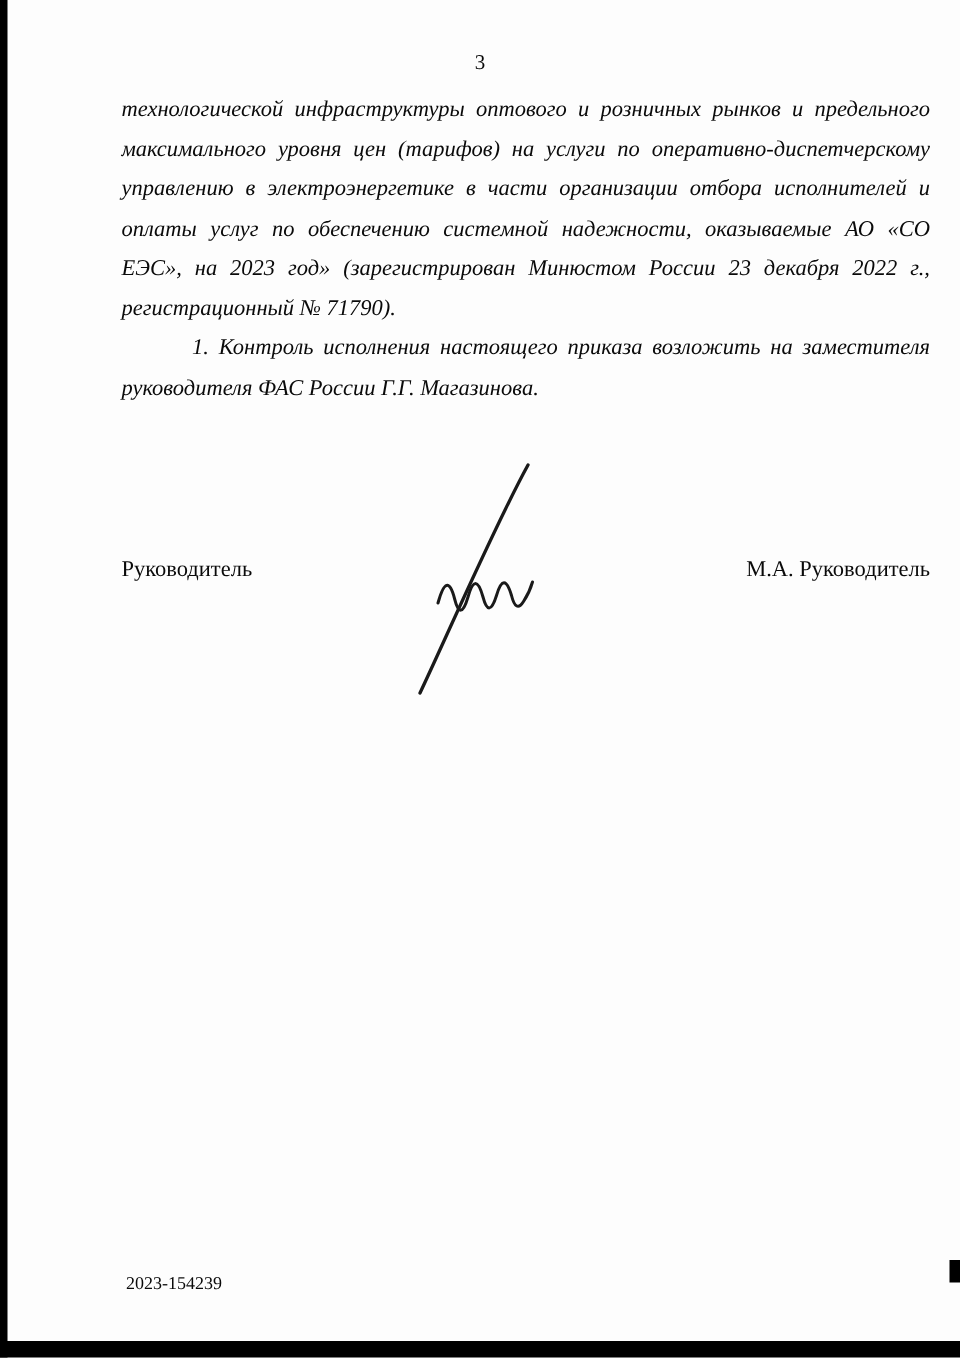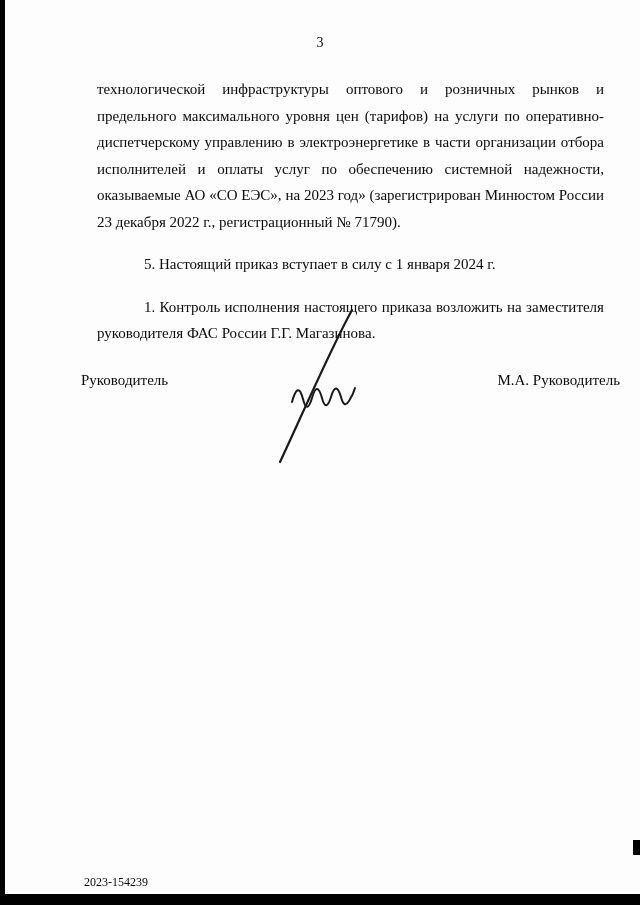--- a/index.html
+++ b/index.html
@@ -41,57 +41,56 @@
     font-size: 14px;
   }
   .content {
     position: absolute;
     left: 81px; top: 60px;
     width: 539px;
     font-size: 15px;
     line-height: 26.5px;
   }
   .para {
-    margin: 16px;
+    margin: 0;
     text-align: justify;
+    font-style: italic;
   }
   .indent {
     text-indent: 47px;
   }
   .sig-row {
     position: absolute;
     left: 81px; top: 372px;
     width: 539px;
     display: flex;
     justify-content: space-between;
     font-size: 15px;
   }
   .signature-svg {
     position: absolute;
     left: 268px; top: 306px;
   }
   .footer-code {
     position: absolute;
     left: 84px; top: 848px;
     font-size: 12px;
-    margin-top: 27px;
   }
 </style>
 </head>
 <body>
 
 <div class="left-border"></div>
 <div class="bottom-border"></div>
 <div class="edge-mark"></div>
 
 <div class="page-number">3</div>
 
 <div class="content">
   <p class="para">технологической инфраструктуры оптового и розничных рынков и предельного максимального уровня цен (тарифов) на услуги по оперативно-диспетчерскому управлению в электроэнергетике в части организации отбора исполнителей и оплаты услуг по обеспечению системной надежности, оказываемые АО «СО ЕЭС», на 2023 год» (зарегистрирован Минюстом России 23 декабря 2022 г., регистрационный № 71790).</p>
-  <p class="para indent">5. Настоящий приказ вступает в силу с 1 января 2024 г.</p>
   <p class="para indent">1. Контроль исполнения настоящего приказа возложить на заместителя руководителя ФАС России Г.Г. Магазинова.</p>
 </div>
 
 <svg class="signature-svg" width="100" height="160" viewBox="0 0 100 160" aria-hidden="true">
   <path d="M 12 156 C 30 118 62 44 84 4" fill="none" stroke="#1a1a1a" stroke-width="2.2" stroke-linecap="round"></path>
   <path d="M 24 96 q 6 -22 11 -3 q 4 16 9 -1 q 5 -18 10 0 q 4 15 9 -1 q 5 -17 10 0 q 3 12 8 4 q 4 -6 6 -13" fill="none" stroke="#1a1a1a" stroke-width="2" stroke-linecap="round"></path>
 </svg>
 
 <div class="sig-row">
   <span>Руководитель</span>

